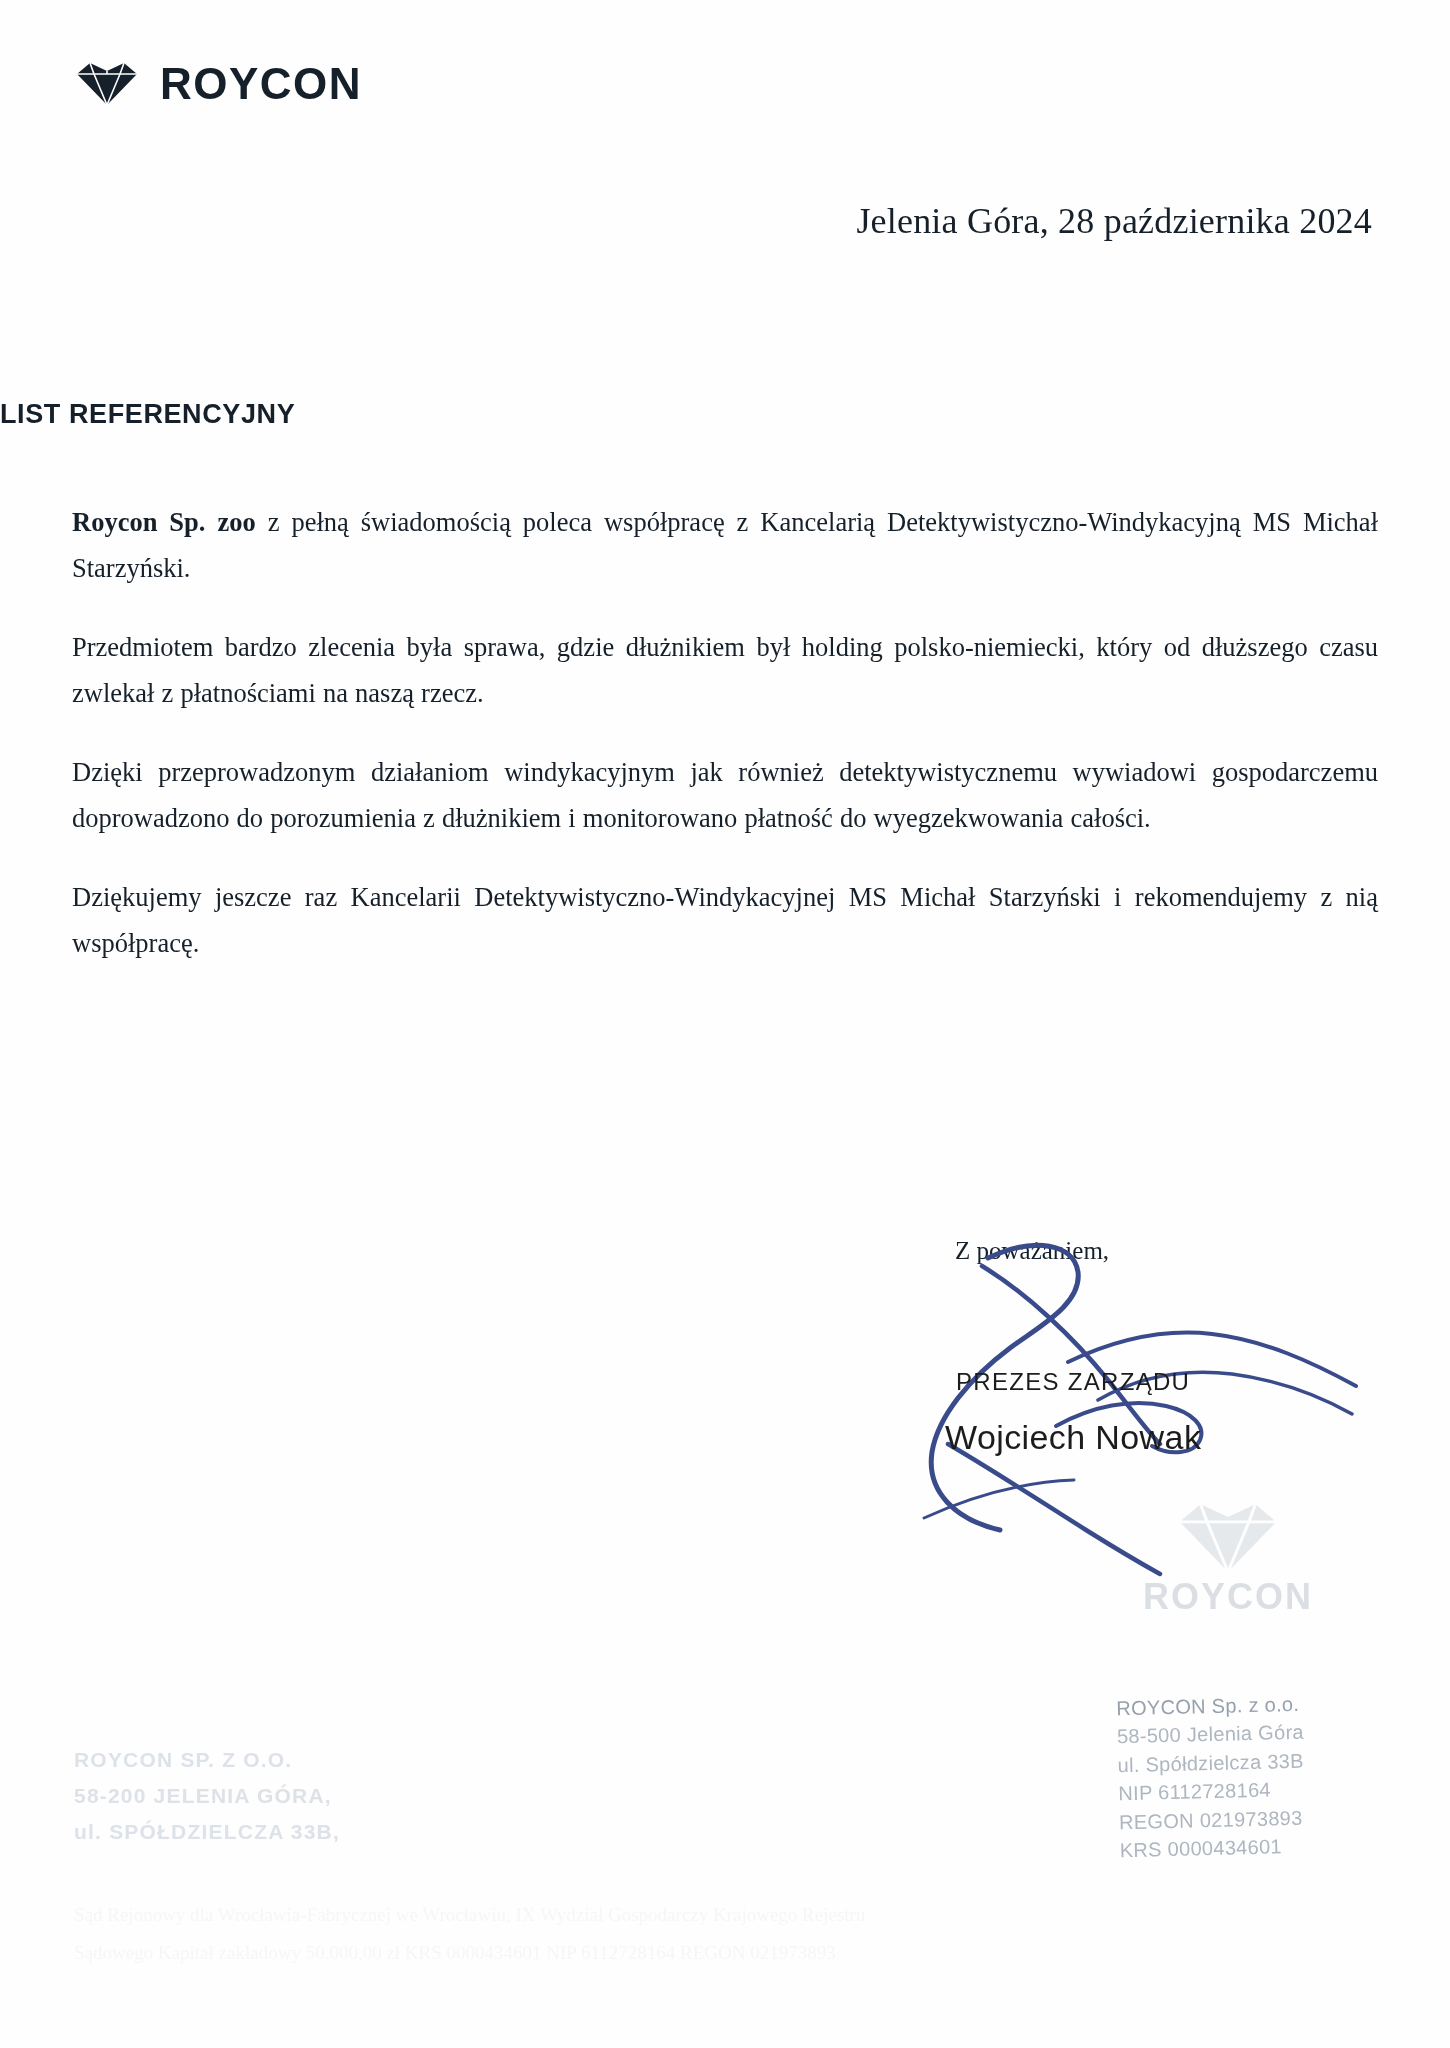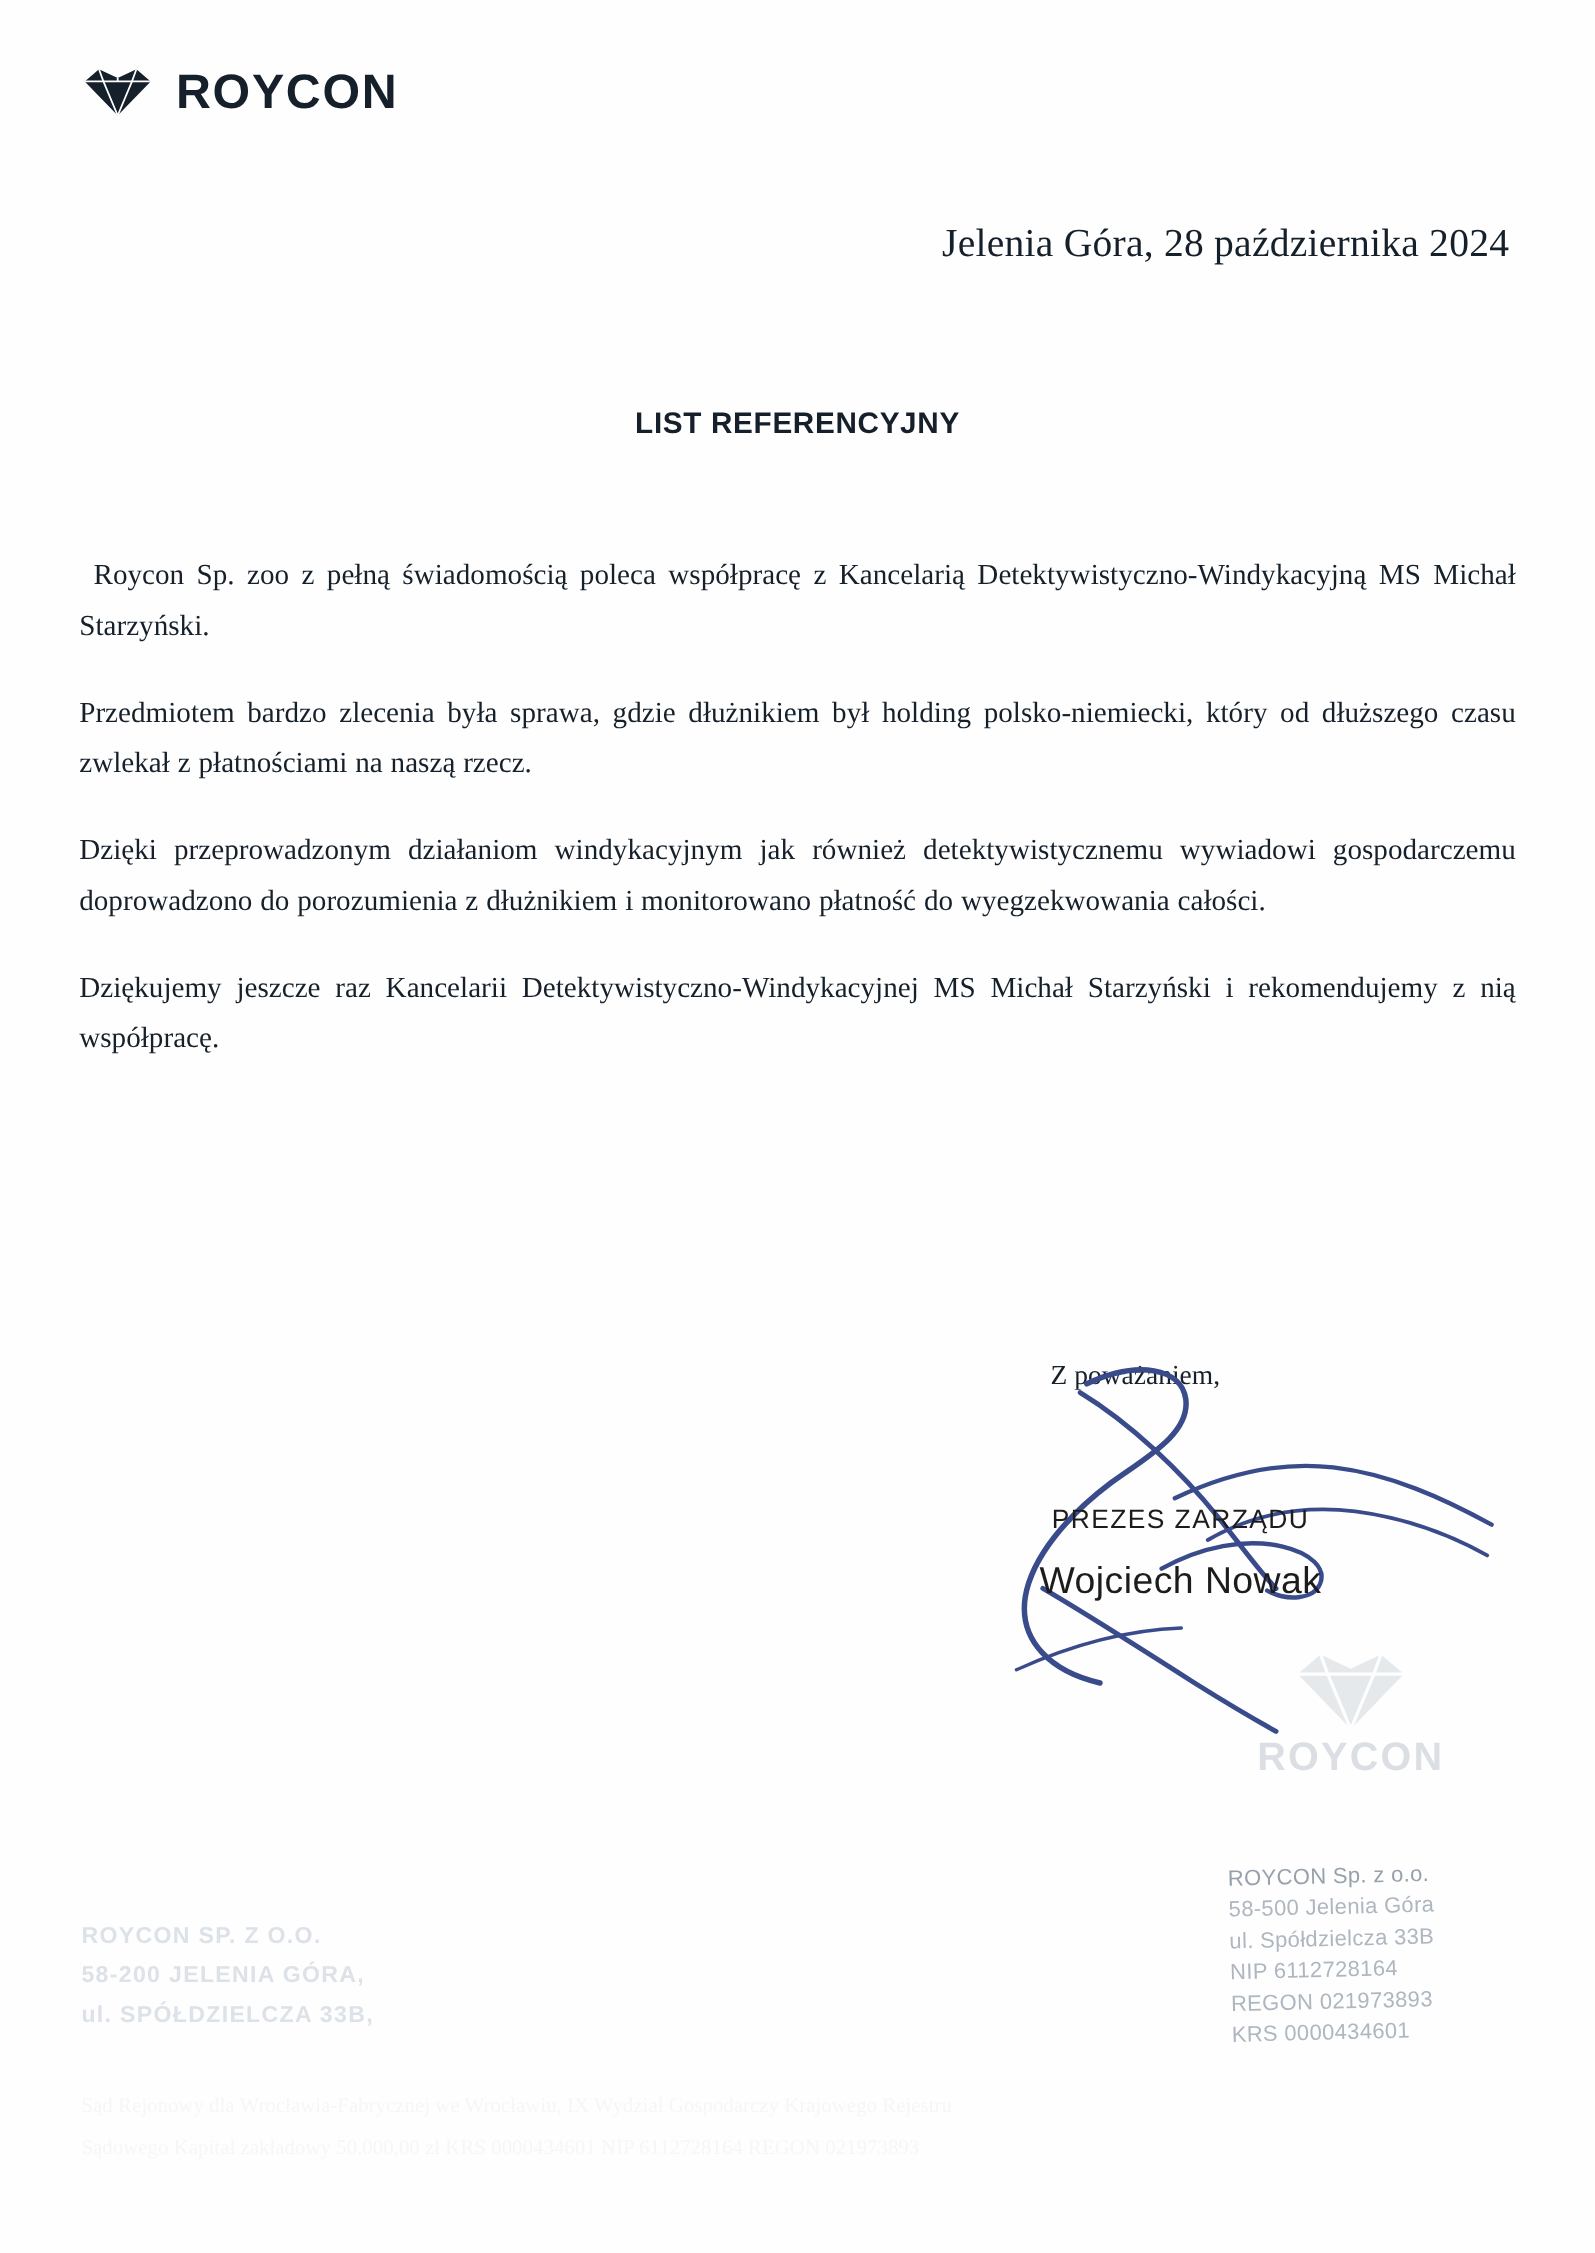--- a/index.html
+++ b/index.html
@@ -56,22 +56,21 @@
     letter-spacing: 0.2px;
     color: #16202b;
     white-space: nowrap;
   }
 
   
   .doc-title {
     position: absolute;
     left: 0;
     right: 0;
-    top: 370px;
-    text-align: center;
+    top: 399px;
     font-family: "Liberation Sans", "DejaVu Sans", sans-serif;
     font-weight: 700;
     font-size: 27px;
     letter-spacing: 0.6px;
     color: #16202b;
   }
 
   
   .body-copy {
     position: absolute;
@@ -82,21 +81,21 @@
   .para {
     font-size: 26.5px;
     line-height: 1.72;
     text-align: justify;
     text-justify: inter-word;
     margin: 0 0 34px 0;
     color: #16202b;
     word-spacing: 0.5px;
   }
   .para:last-child { margin-bottom: 0; }
-  .para b { font-weight: 400; margin-left: 13px; }
+  .para b { font-weight: 700; }
 
   
   .closing {
     position: absolute;
     left: 955px;
     top: 1237px;
     font-size: 25px;
     color: #16202b;
     white-space: nowrap;
   }

